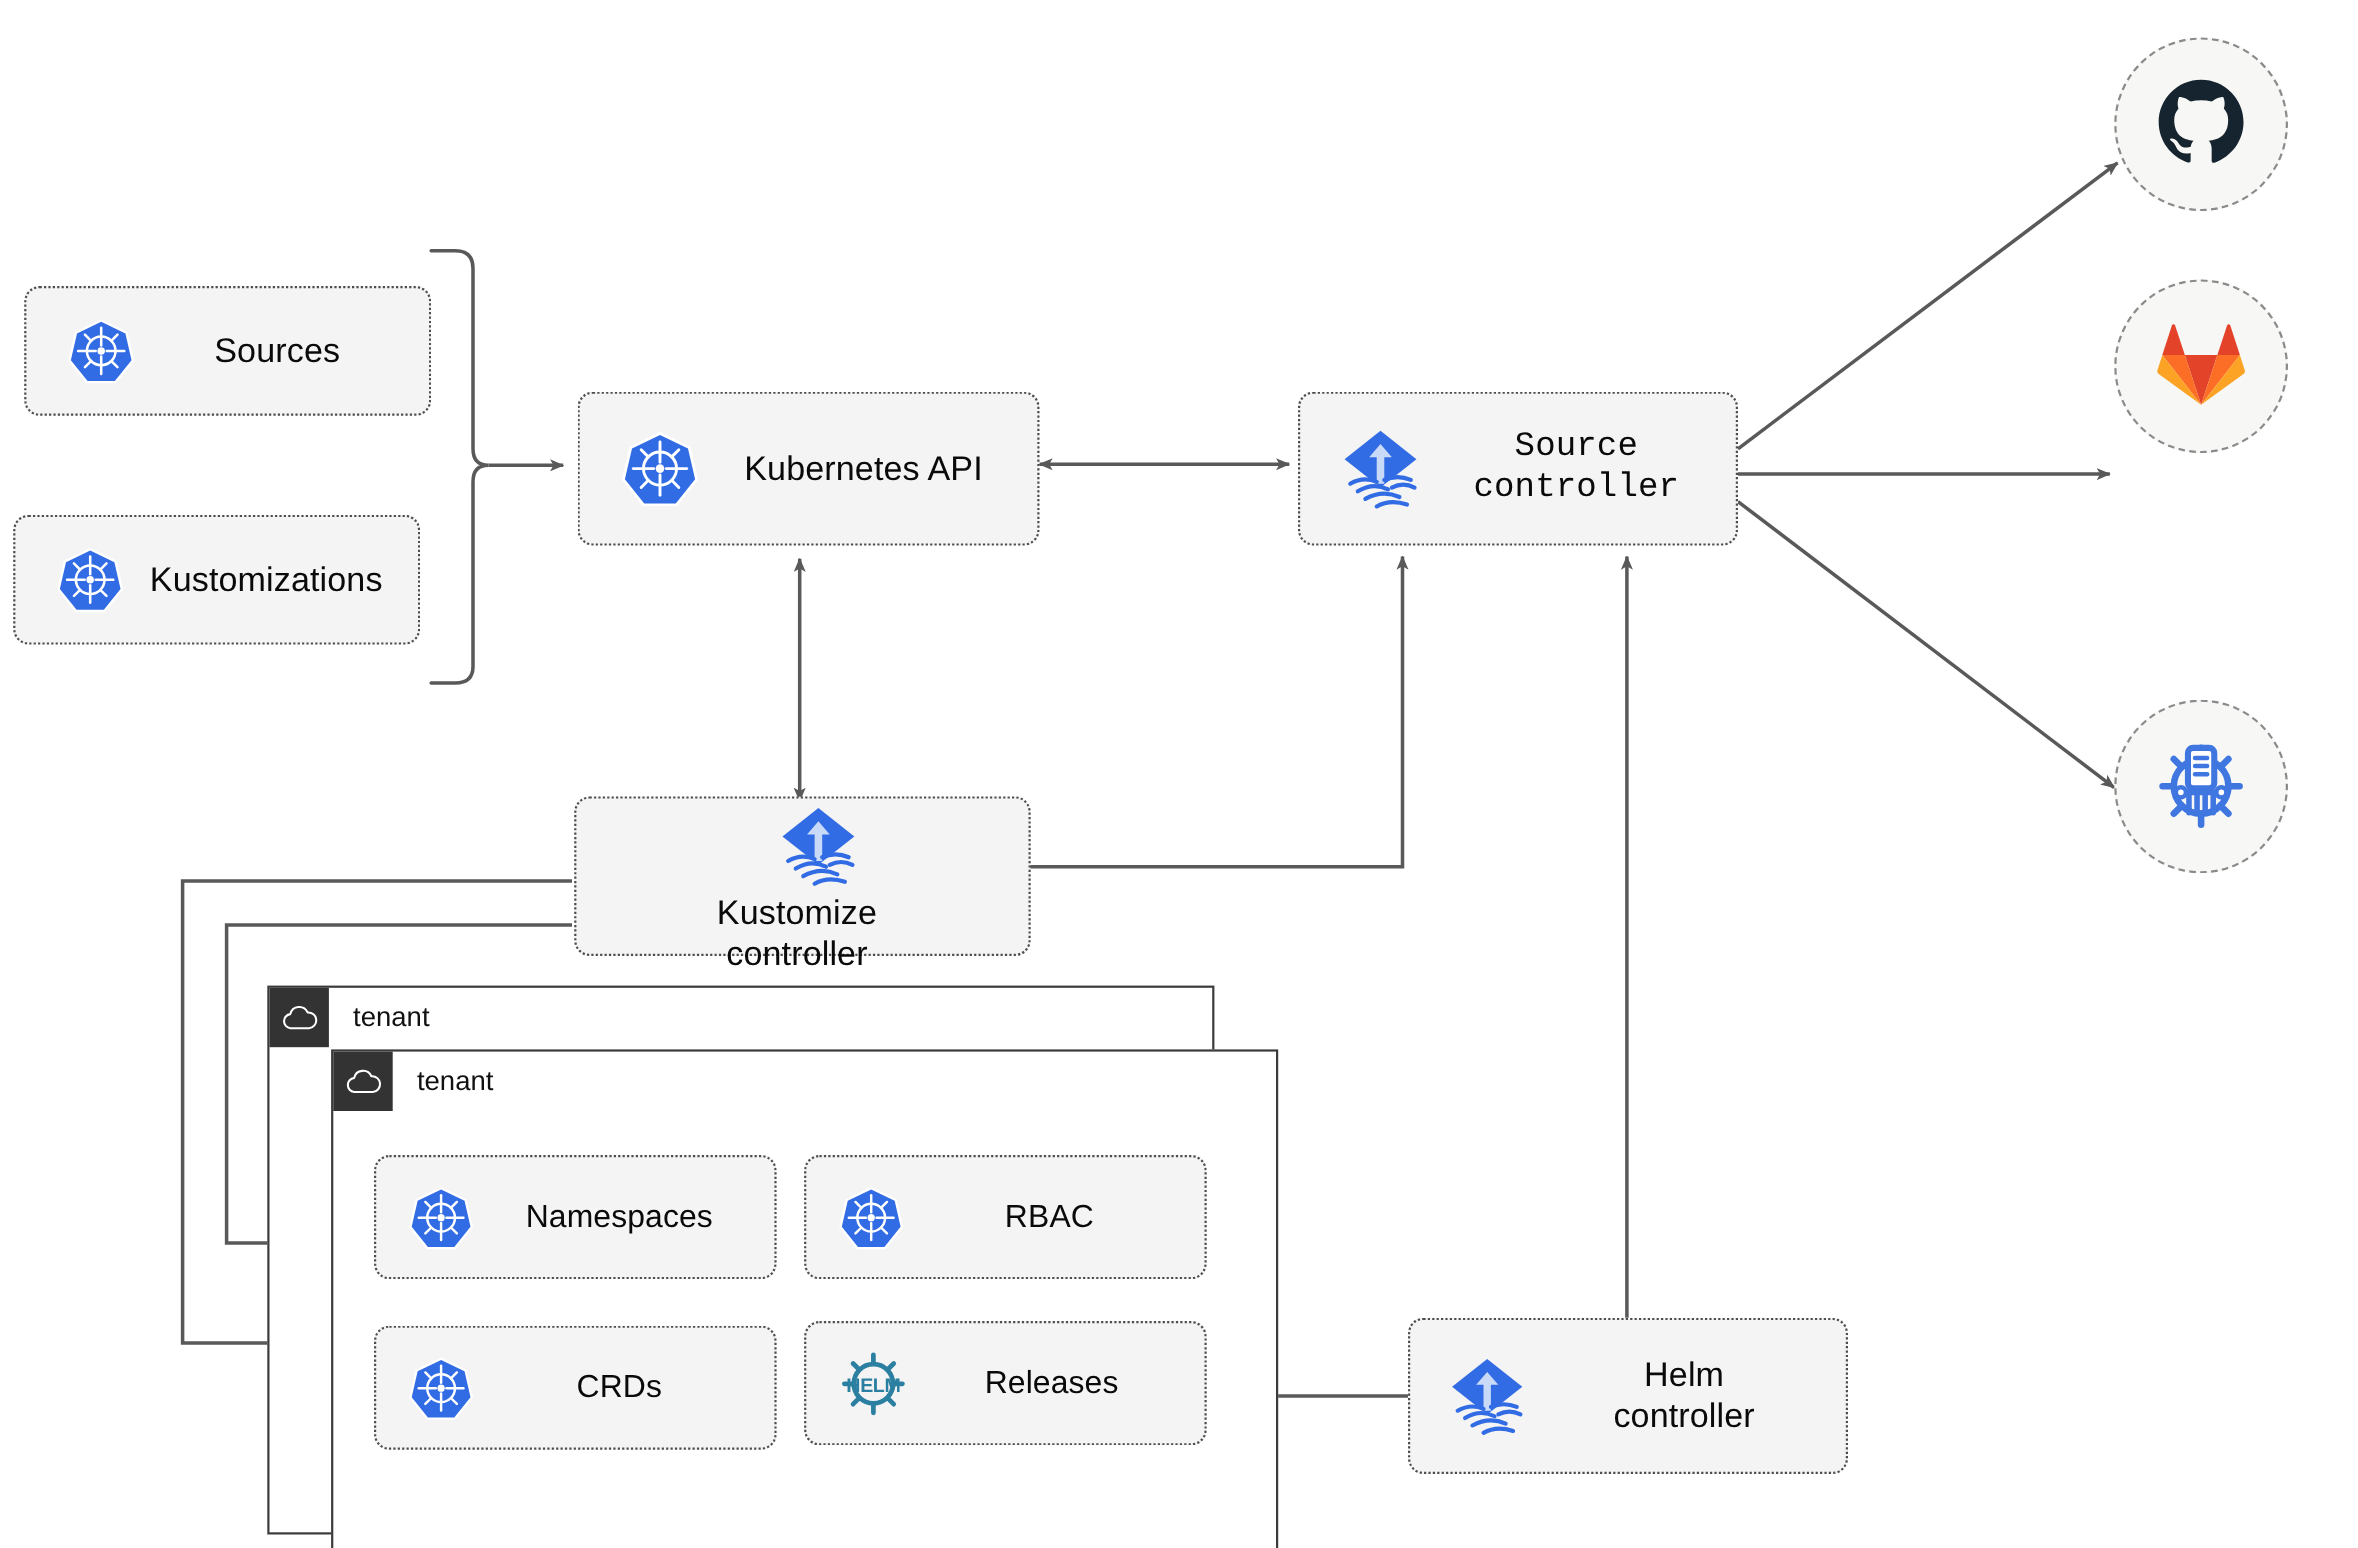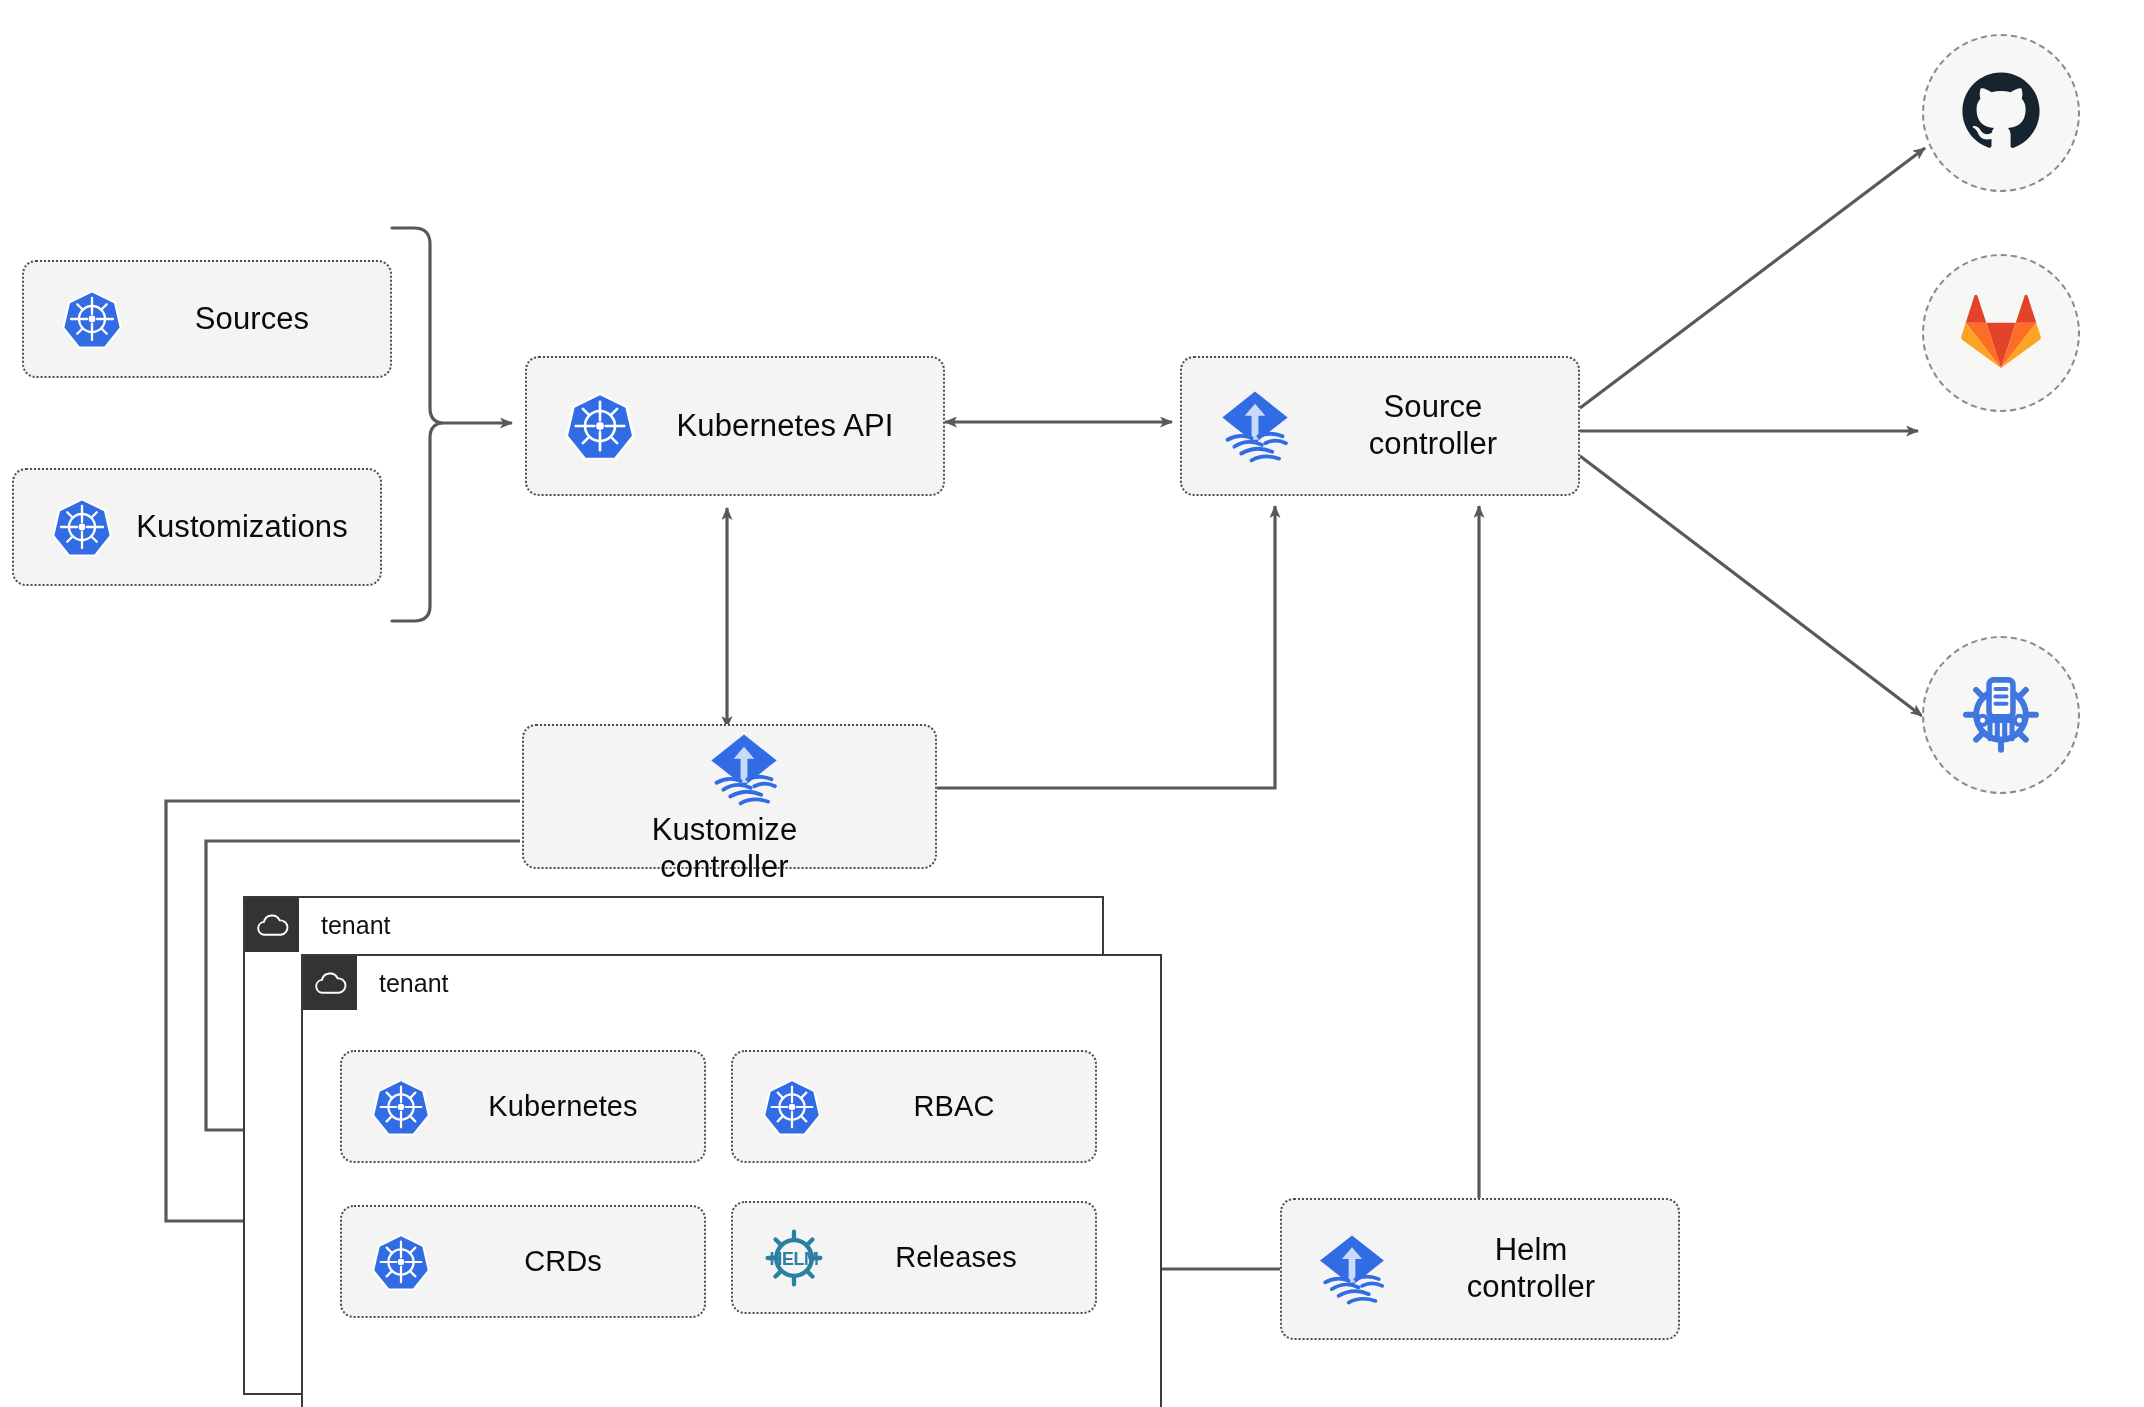--- a/index.html
+++ b/index.html
@@ -181,21 +181,21 @@
         <g stroke="#326CE5" stroke-width="4.4" fill="none" stroke-linecap="round">
           <path d="M18 66 Q32 58 46 64"></path>
           <path d="M26 74 Q42 64 58 72"></path>
           <path d="M34 82 Q52 72 70 80"></path>
           <path d="M46 90 Q60 82 78 88"></path>
           <path d="M54 62 Q68 56 82 62"></path>
           <path d="M62 70 Q74 64 86 70"></path>
         </g>
       </svg>
     </span>
-    <span class="lbl" style="white-space:pre-line;"><span>Source</span><br><span>controller</span></span>
+    <span class="lbl" style="white-space:pre-line;font-family:Liberation Mono, monospace;"><span>Source</span><br><span>controller</span></span>
   </div>
 
   <div class="node" style="left:522px;top:708px;width:415px;height:145px;flex-direction:column;">
     <span class="ico" style="margin-left:28px;">
       <svg width="86" height="86" viewBox="0 0 100 100">
         <path d="M50 10 L88 40 L50 70 L12 40 Z" fill="#326CE5"></path>
         <path d="M50 24 L62 38 L54 38 L54 66 L46 66 L46 38 L38 38 Z" fill="#c8daf8"></path>
         <g stroke="#326CE5" stroke-width="4.4" fill="none" stroke-linecap="round">
           <path d="M18 66 Q32 58 46 64"></path>
             <path d="M26 74 Q42 64 58 72"></path>
@@ -320,21 +320,21 @@
           <line x1="46.8" y1="17.2" x2="41.2" y2="22.8"></line>
             <line x1="22.8" y1="41.2" x2="17.2" y2="46.8"></line>
           <line x1="32" y1="19" x2="32" y2="27"></line>
             <line x1="32" y1="37" x2="32" y2="45"></line>
           <line x1="19" y1="32" x2="27" y2="32"></line>
             <line x1="37" y1="32" x2="45" y2="32"></line>
         </g>
         <circle cx="32" cy="32" r="3.4" fill="#ffffff"></circle>
       </svg>
     </span>
-    <span class="lbl">Kubernetes</span>
+    <span class="lbl">Namespaces</span>
   </div>
 
   <div class="node small" style="left:731px;top:1034px;width:366px;height:113px;">
     <span class="ico" style="margin-left:28px;">
       <svg width="62" height="62" viewBox="0 0 64 64">
         <path d="M32 3.2 L56 14.8 L62 41 L45.5 61.5 H18.5 L2 41 L8 14.8 Z" fill="#ffffff"></path>
         <path d="M32 5.5 L54 16.2 L59.6 40.4 L44.4 59.4 H19.6 L4.4 40.4 L10 16.2 Z" fill="#326CE5"></path>
         <g fill="none" stroke="#ffffff" stroke-width="2.3" stroke-linecap="round">
           <circle cx="32" cy="32" r="13"></circle>
           <line x1="32" y1="11" x2="32" y2="19"></line>

